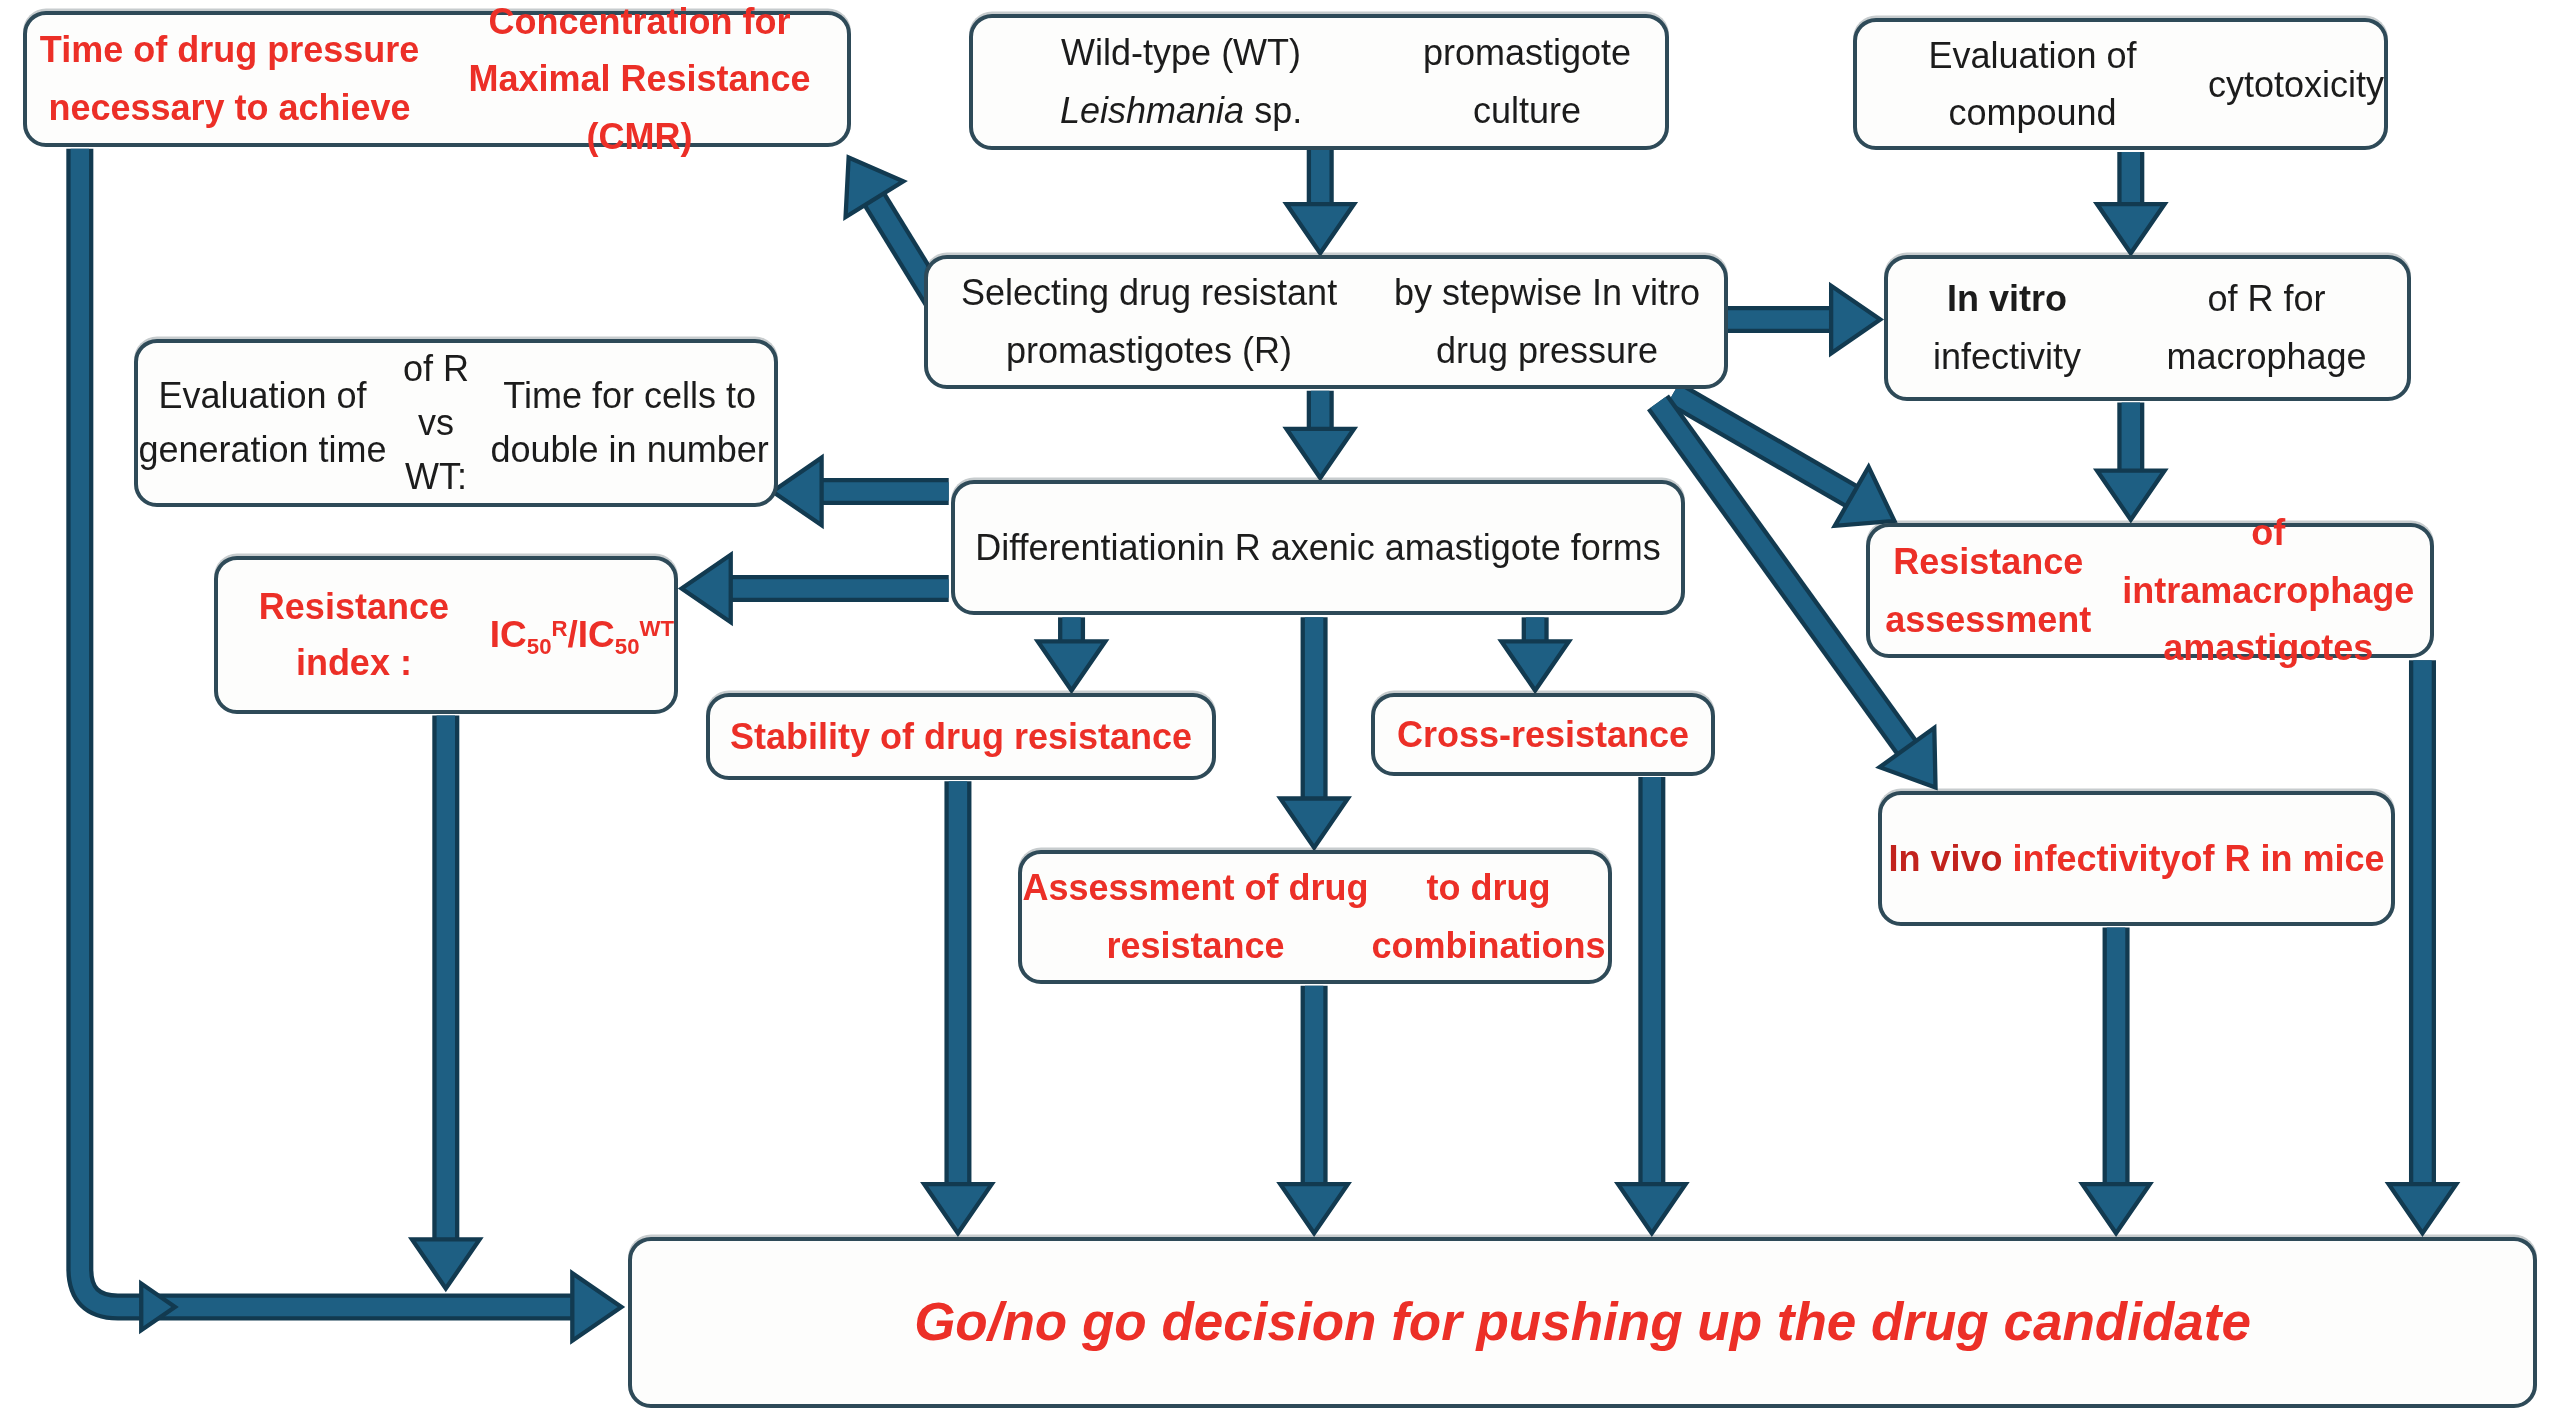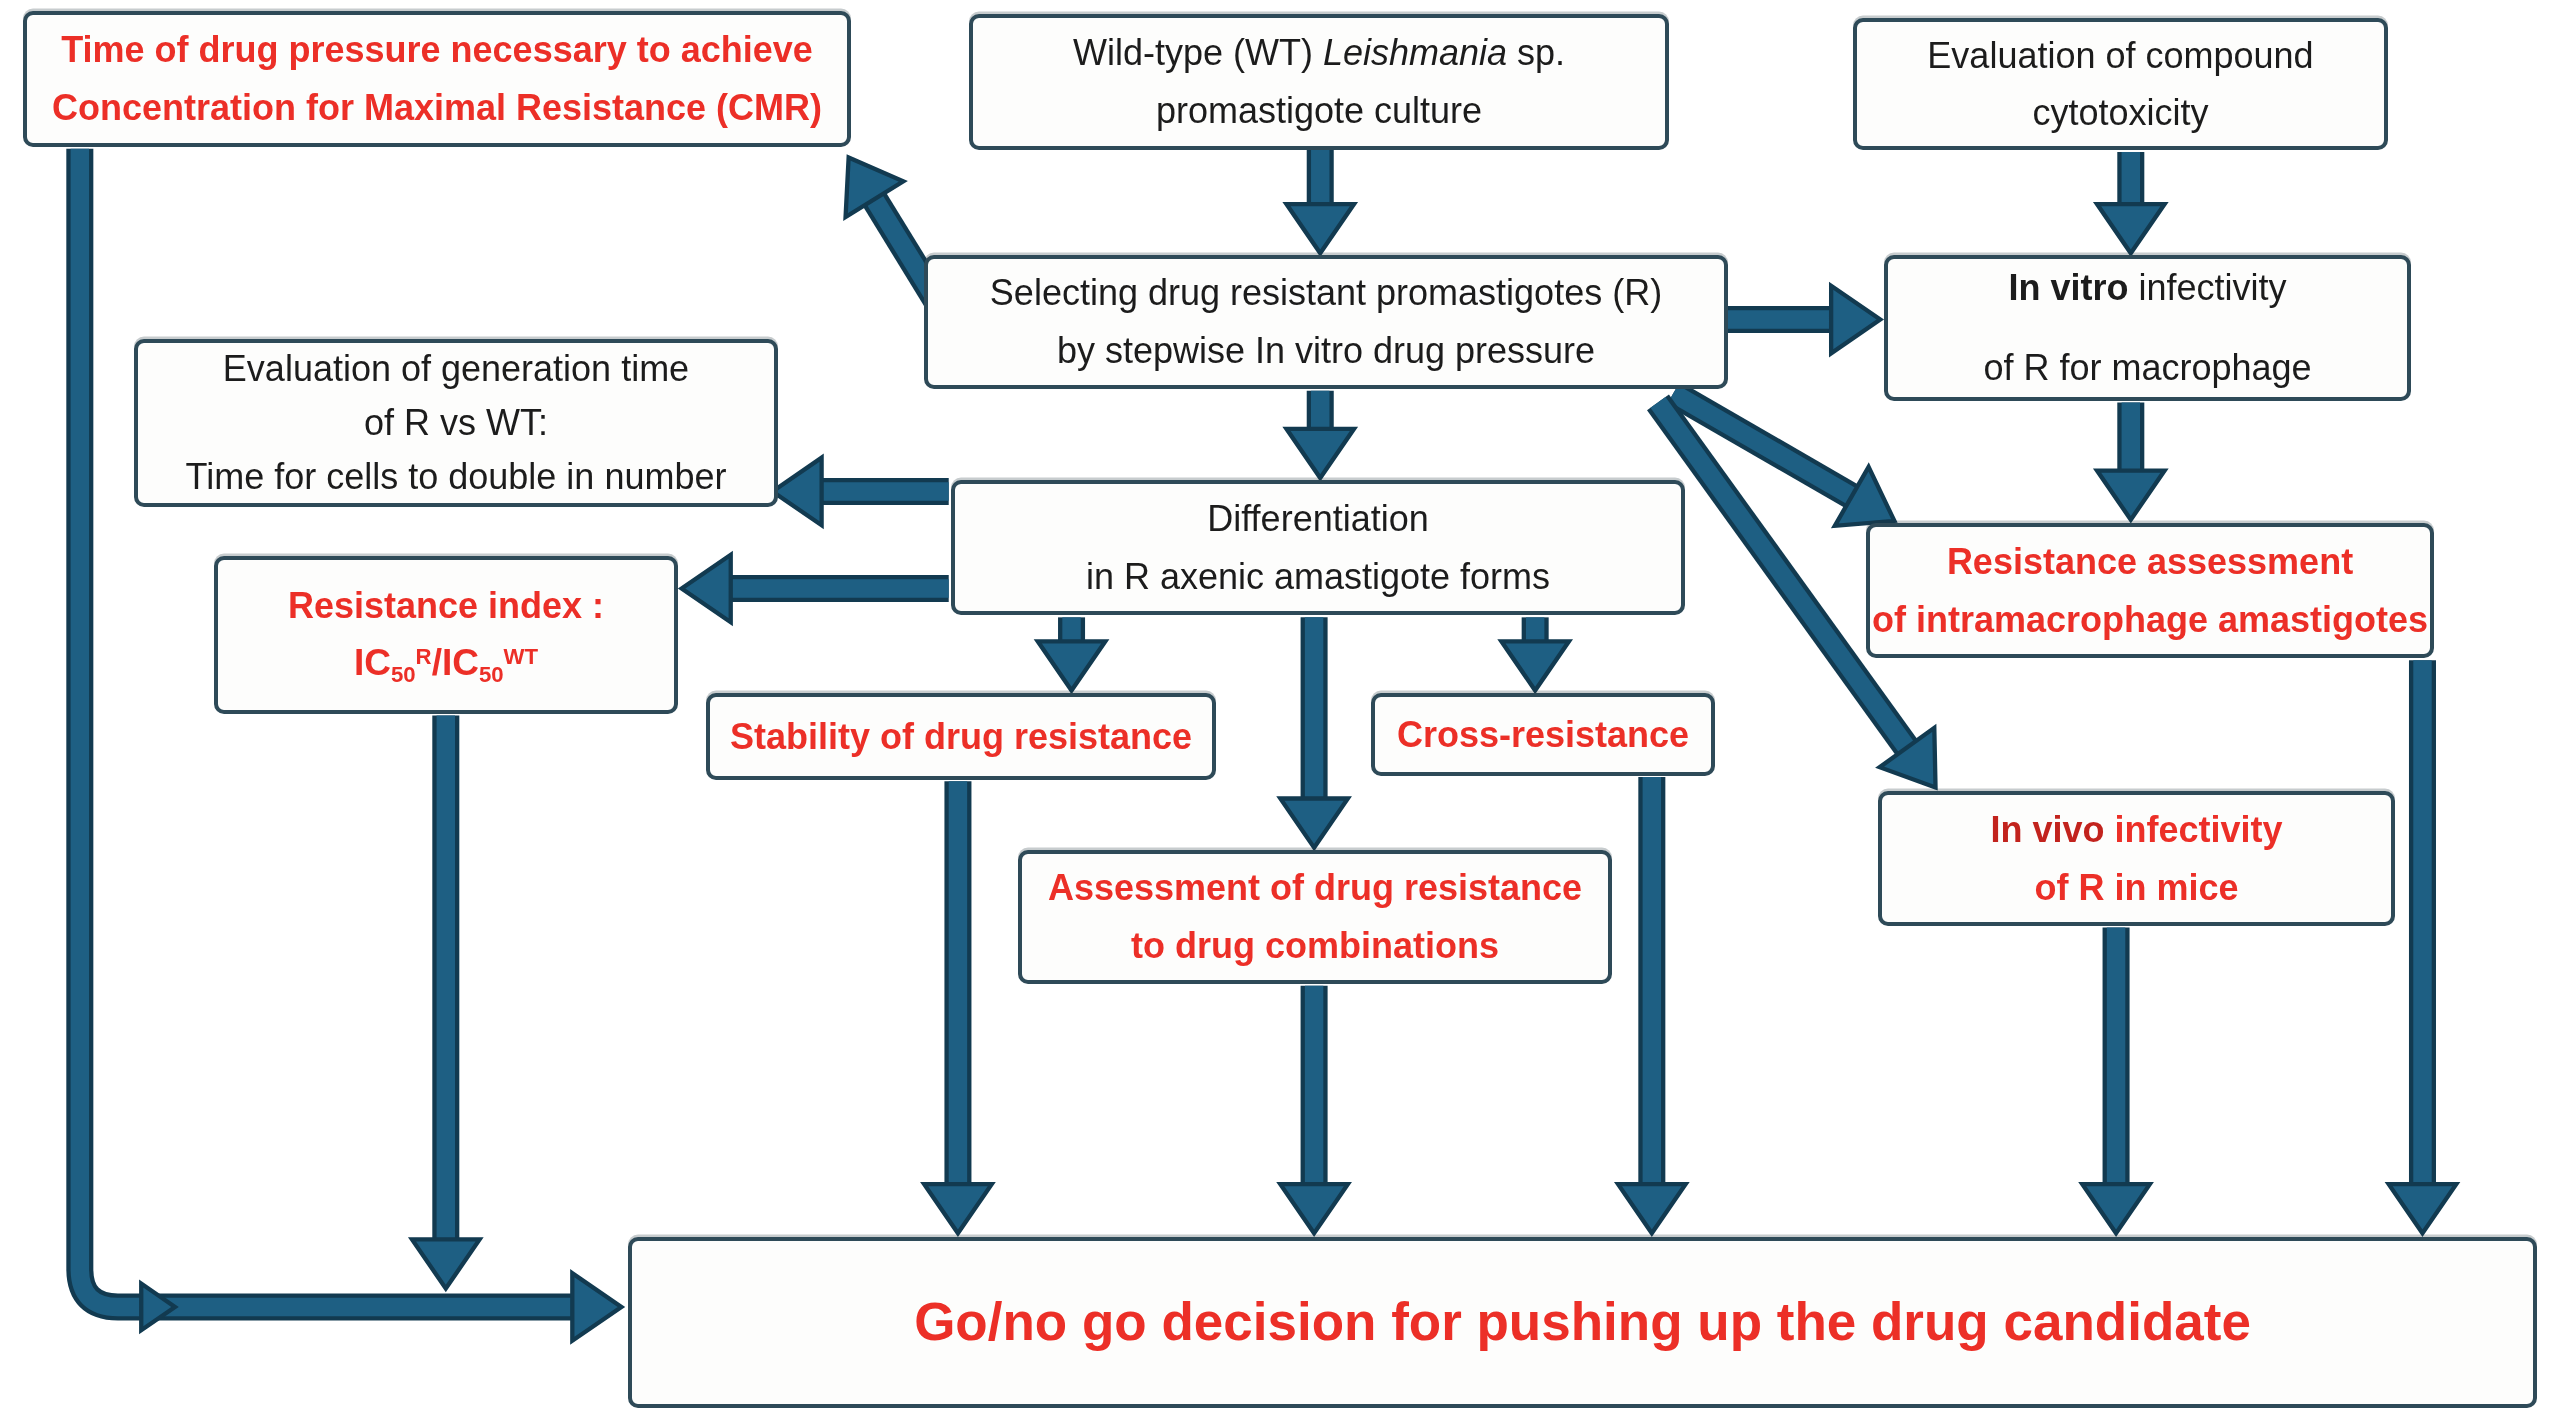--- a/index.html
+++ b/index.html
@@ -17,23 +17,23 @@
     background:var(--bg);
     overflow:hidden;
     font-family:"Liberation Sans", sans-serif;
   }
   #flow-svg{position:absolute;left:0;top:0;z-index:0;}
   .box{
     position:absolute;
     box-sizing:border-box;
     background:var(--box-fill);
     border:4.3px solid var(--box-border);
-    border-radius:10px;
+    border-radius:23px;
     display:flex;
-    flex-direction:column;
+    flex-direction:row;
     justify-content:center;
     align-items:center;
     text-align:center;
     z-index:1;
     line-height:1.6;
     font-size:36px;
     color:var(--black);
     box-shadow:0 -2.5px 0 rgba(30,50,60,.25);
   }
   .box.red{color:var(--red);font-weight:700;}
@@ -49,21 +49,21 @@
   #n-sel{left:916px;top:255px;width:804px;height:134px;margin-left:8px;}
   #n-ivt{left:1884px;top:255px;width:527px;height:146px;justify-content:space-between;}
   #n-gen{left:134px;top:339px;width:644px;height:168px;line-height:1.5;}
   #n-diff{left:951px;top:480px;width:734px;height:135px;align-items:center;}
   #n-ridx{left:214px;top:556px;width:464px;height:158px;line-height:1.55;}
   #n-stab{left:706px;top:693px;width:510px;height:87px;}
   #n-cross{left:1371px;top:693px;width:344px;height:83px;}
   #n-rass{left:1866px;top:523px;width:568px;height:135px;}
   #n-comb{left:1018px;top:850px;width:594px;height:134px;}
   #n-ivv{left:1878px;top:791px;width:517px;height:135px;}
-  #n-go{left:628px;top:1237px;width:1909px;height:171px;font-size:53px;}
+  #n-go{left:628px;top:1237px;width:1909px;height:171px;font-size:53px;font-style:italic;}
   .ridx-f{font-size:37px;}
 </style>
 </head>
 <body>
 
 <div class="canvas">
 
   <svg id="flow-svg" width="2576" height="1414" viewBox="0 0 4195 2302">
       <g>
         <path d="M2150,244 L2150,332" fill="none" stroke="#123A50" stroke-width="44"></path>

